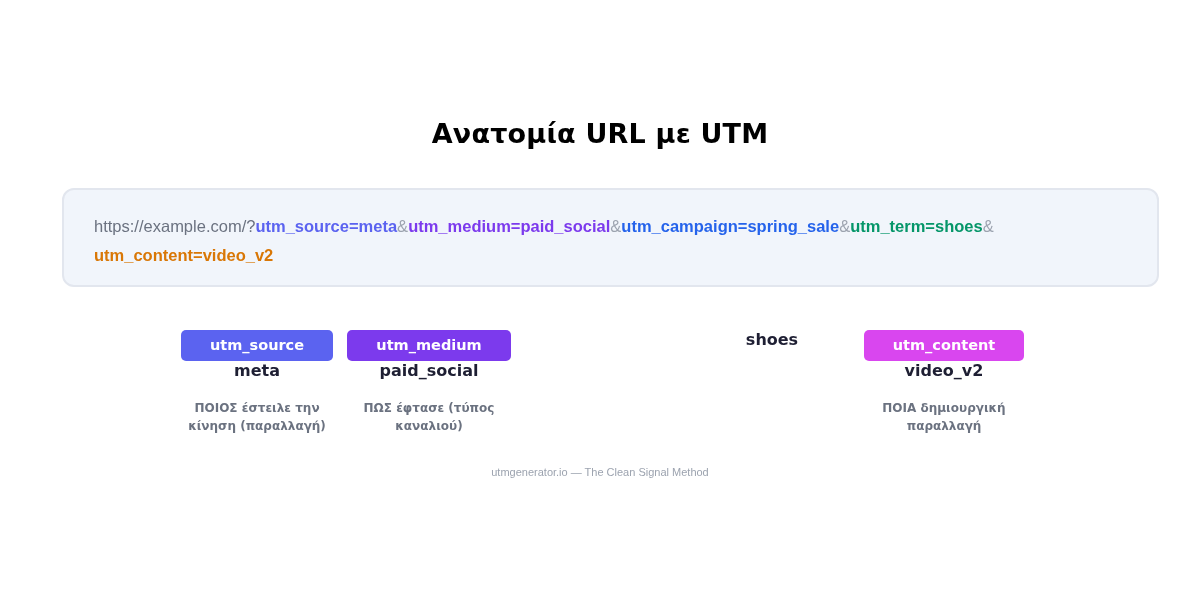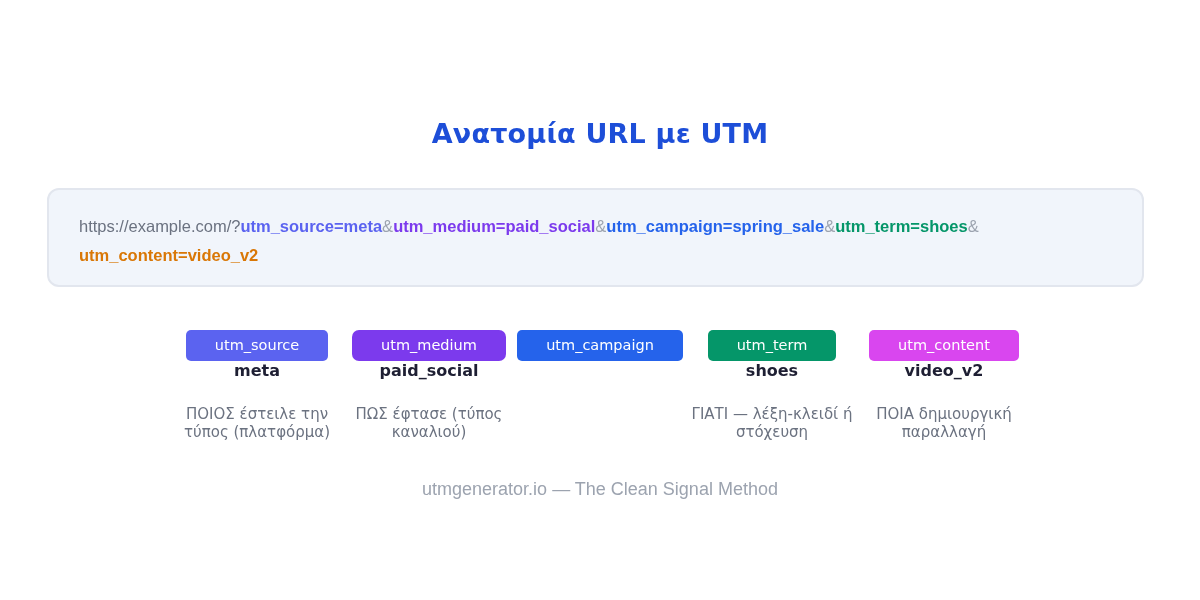--- a/index.html
+++ b/index.html
@@ -3,82 +3,79 @@
 <meta charset="utf-8">
 <style>
   html, body { margin: 0; padding: 0; }
   body {
     width: 1200px; height: 600px; background: #ffffff;
     font-family: "DejaVu Sans", "Liberation Sans", sans-serif;
     position: relative; overflow: hidden;
   }
   .title {
     position: absolute; top: 118px; left: 0; width: 1200px;
-    text-align: center; font-size: 27px; font-weight: bold; color: #1d4ed8;
+    text-align: center; font-size: 27px; font-weight: bold; color: #000000;
     letter-spacing: 0.2px;
   }
   .url-box {
-    position: absolute; left: 47px; top: 188px; width: 1097px; height: 99px;
+    position: absolute; left: 62px; top: 188px; width: 1097px; height: 99px;
     box-sizing: border-box; background: #f1f5fb; border: 2px solid #e2e6ee;
     border-radius: 12px; padding: 22px 30px 0 30px;
     font-family: "Liberation Sans", sans-serif; font-size: 16.5px; line-height: 29px;
     color: #6b7280;
   }
   .url-box .seg { font-weight: bold; }
   .url-box .amp { color: #9ca3af; font-weight: normal; }
   .params {
     position: absolute; top: 330px; left: 0; width: 1200px;
   }
   .param {
     position: absolute; top: 0; width: 180px; text-align: center;
     transform: translateX(-50%);
   }
   .badge {
-    display: inline-block; color: #ffffff; font-weight: normal; font-size: 14.5px;
+    display: inline-block; color: #ffffff; font-weight: bold; font-size: 14.5px;
     padding: 0 29px; height: 31px; line-height: 31px; border-radius: 5px;
   }
   .value {
     font-size: 16px; font-weight: bold; color: #1e1f33;
   }
   .desc {
-    margin-top: 25px; font-size: 15px; font-weight: normal; color: #6b7280;
+    margin-top: 19px; font-size: 12px; font-weight: bold; color: #6b7280;
     line-height: 18px;
   }
   .footer {
     position: absolute; top: 466px; left: 0; width: 1200px; text-align: center;
-    font-family: "Liberation Sans", sans-serif; font-size: 18px; color: #9ca3af; margin-top: 13px;
+    font-family: "Liberation Sans", sans-serif; font-size: 11px; color: #9ca3af;
   }
 </style>
 </head>
 <body>
 
 <div class="title">Ανατομία URL με UTM</div>
 
 <div class="url-box">
   <span>https://example.com/?</span><span class="seg" style="color: rgb(91, 99, 240);">utm_source=meta</span><span class="amp">&amp;</span><span class="seg" style="color: rgb(124, 58, 237);">utm_medium=paid_social</span><span class="amp">&amp;</span><span class="seg" style="color: rgb(37, 99, 235);">utm_campaign=spring_sale</span><span class="amp">&amp;</span><span class="seg" style="color: rgb(5, 150, 105);">utm_term=shoes</span><span class="amp">&amp;</span><br><span class="seg" style="color: rgb(217, 119, 6);">utm_content=video_v2</span>
 </div>
 
 <div class="params">
   <div class="param" style="left: 257px;">
     <span class="badge" style="background: rgb(91, 99, 240);">utm_source</span>
     <div class="value">meta</div>
-    <div class="desc"><span>ΠΟΙΟΣ έστειλε την</span><br><span>τύπος (πλατφόρμα)</span></div>
+    <div class="desc"><span>ΠΟΙΟΣ έστειλε την</span><br><span>κίνηση (παραλλαγή)</span></div>
   </div>
   <div class="param" style="left: 429px;">
-    <span class="badge" style="background: rgb(124, 58, 237); border-radius: 7px;">utm_medium</span>
+    <span class="badge" style="background: rgb(124, 58, 237);">utm_medium</span>
     <div class="value">paid_social</div>
     <div class="desc"><span>ΠΩΣ έφτασε (τύπος</span><br><span>καναλιού)</span></div>
   </div>
   <div class="param" style="left: 600px;">
-    <span class="badge" style="background: rgb(37, 99, 235);">utm_campaign</span>
   </div>
   <div class="param" style="left: 772px;">
-    <span class="badge" style="background: rgb(5, 150, 105);">utm_term</span>
     <div class="value">shoes</div>
-    <div class="desc"><span>ΓΙΑΤΙ — λέξη-κλειδί ή</span><br><span>στόχευση</span></div>
   </div>
   <div class="param" style="left: 944px;">
     <span class="badge" style="background: #d946ef;">utm_content</span>
     <div class="value">video_v2</div>
     <div class="desc"><span>ΠΟΙΑ δημιουργική</span><br><span>παραλλαγή</span></div>
   </div>
 </div>
 
 <div class="footer">utmgenerator.io — The Clean Signal Method</div>
 

